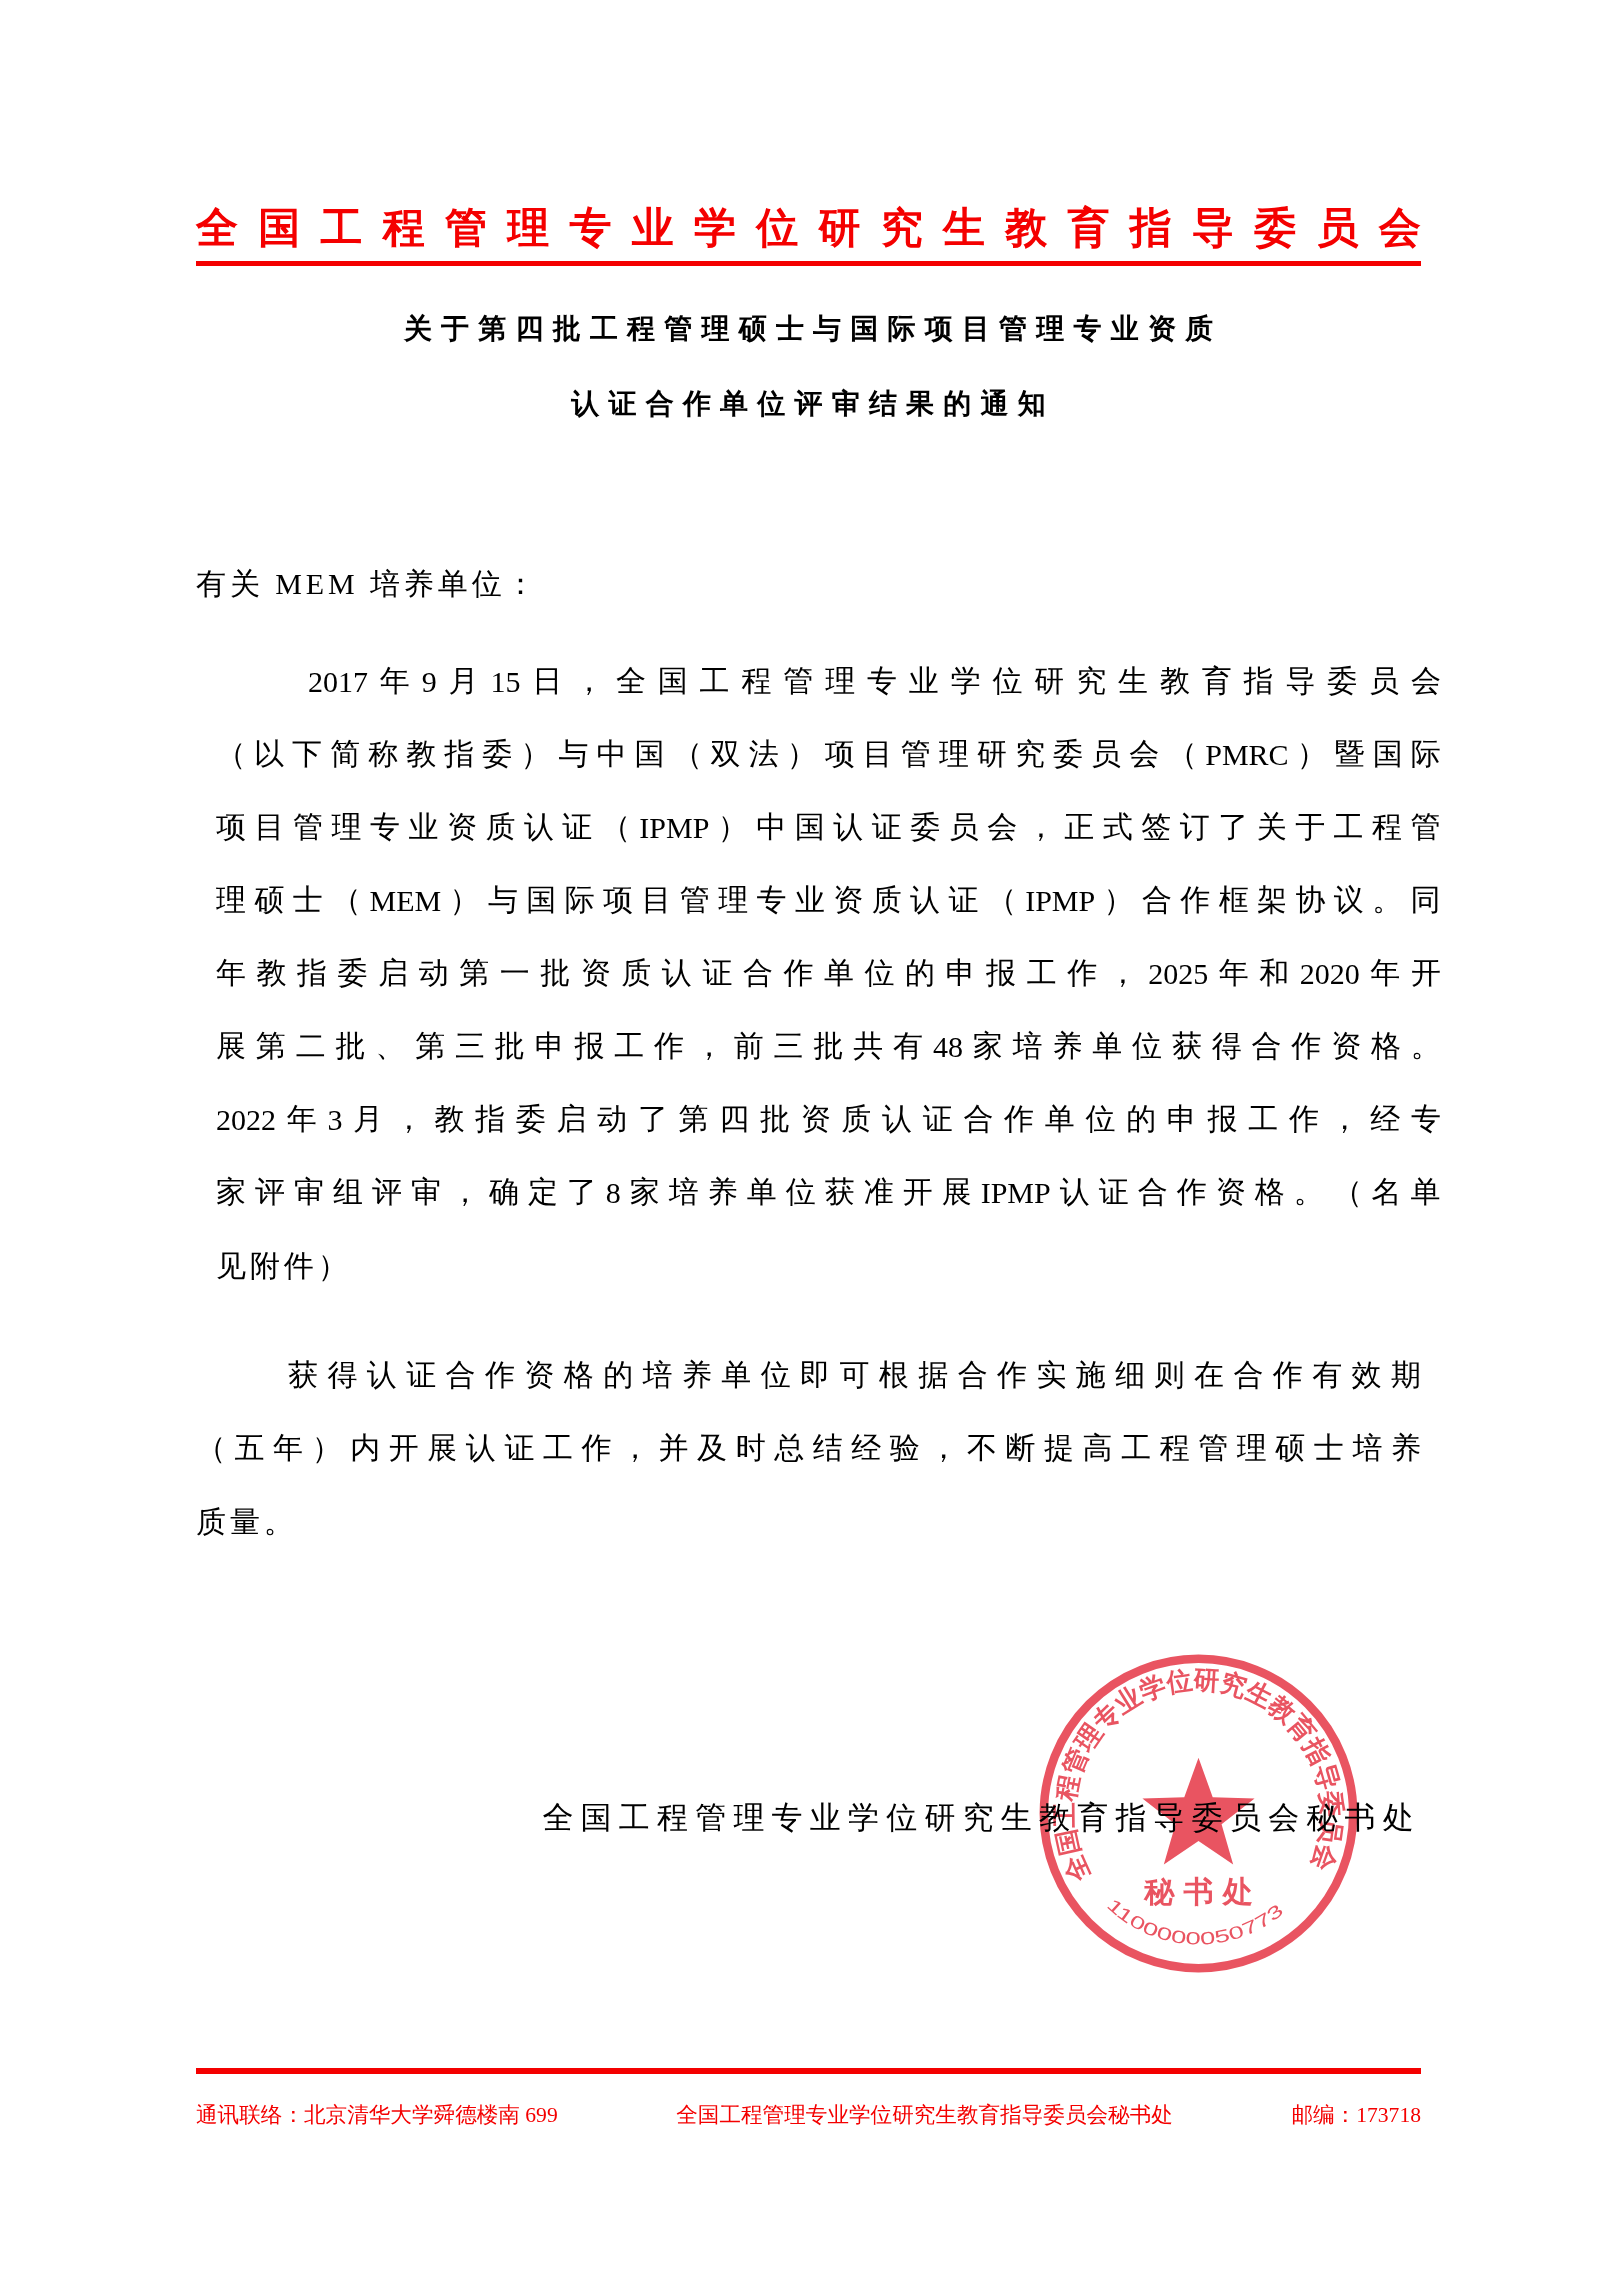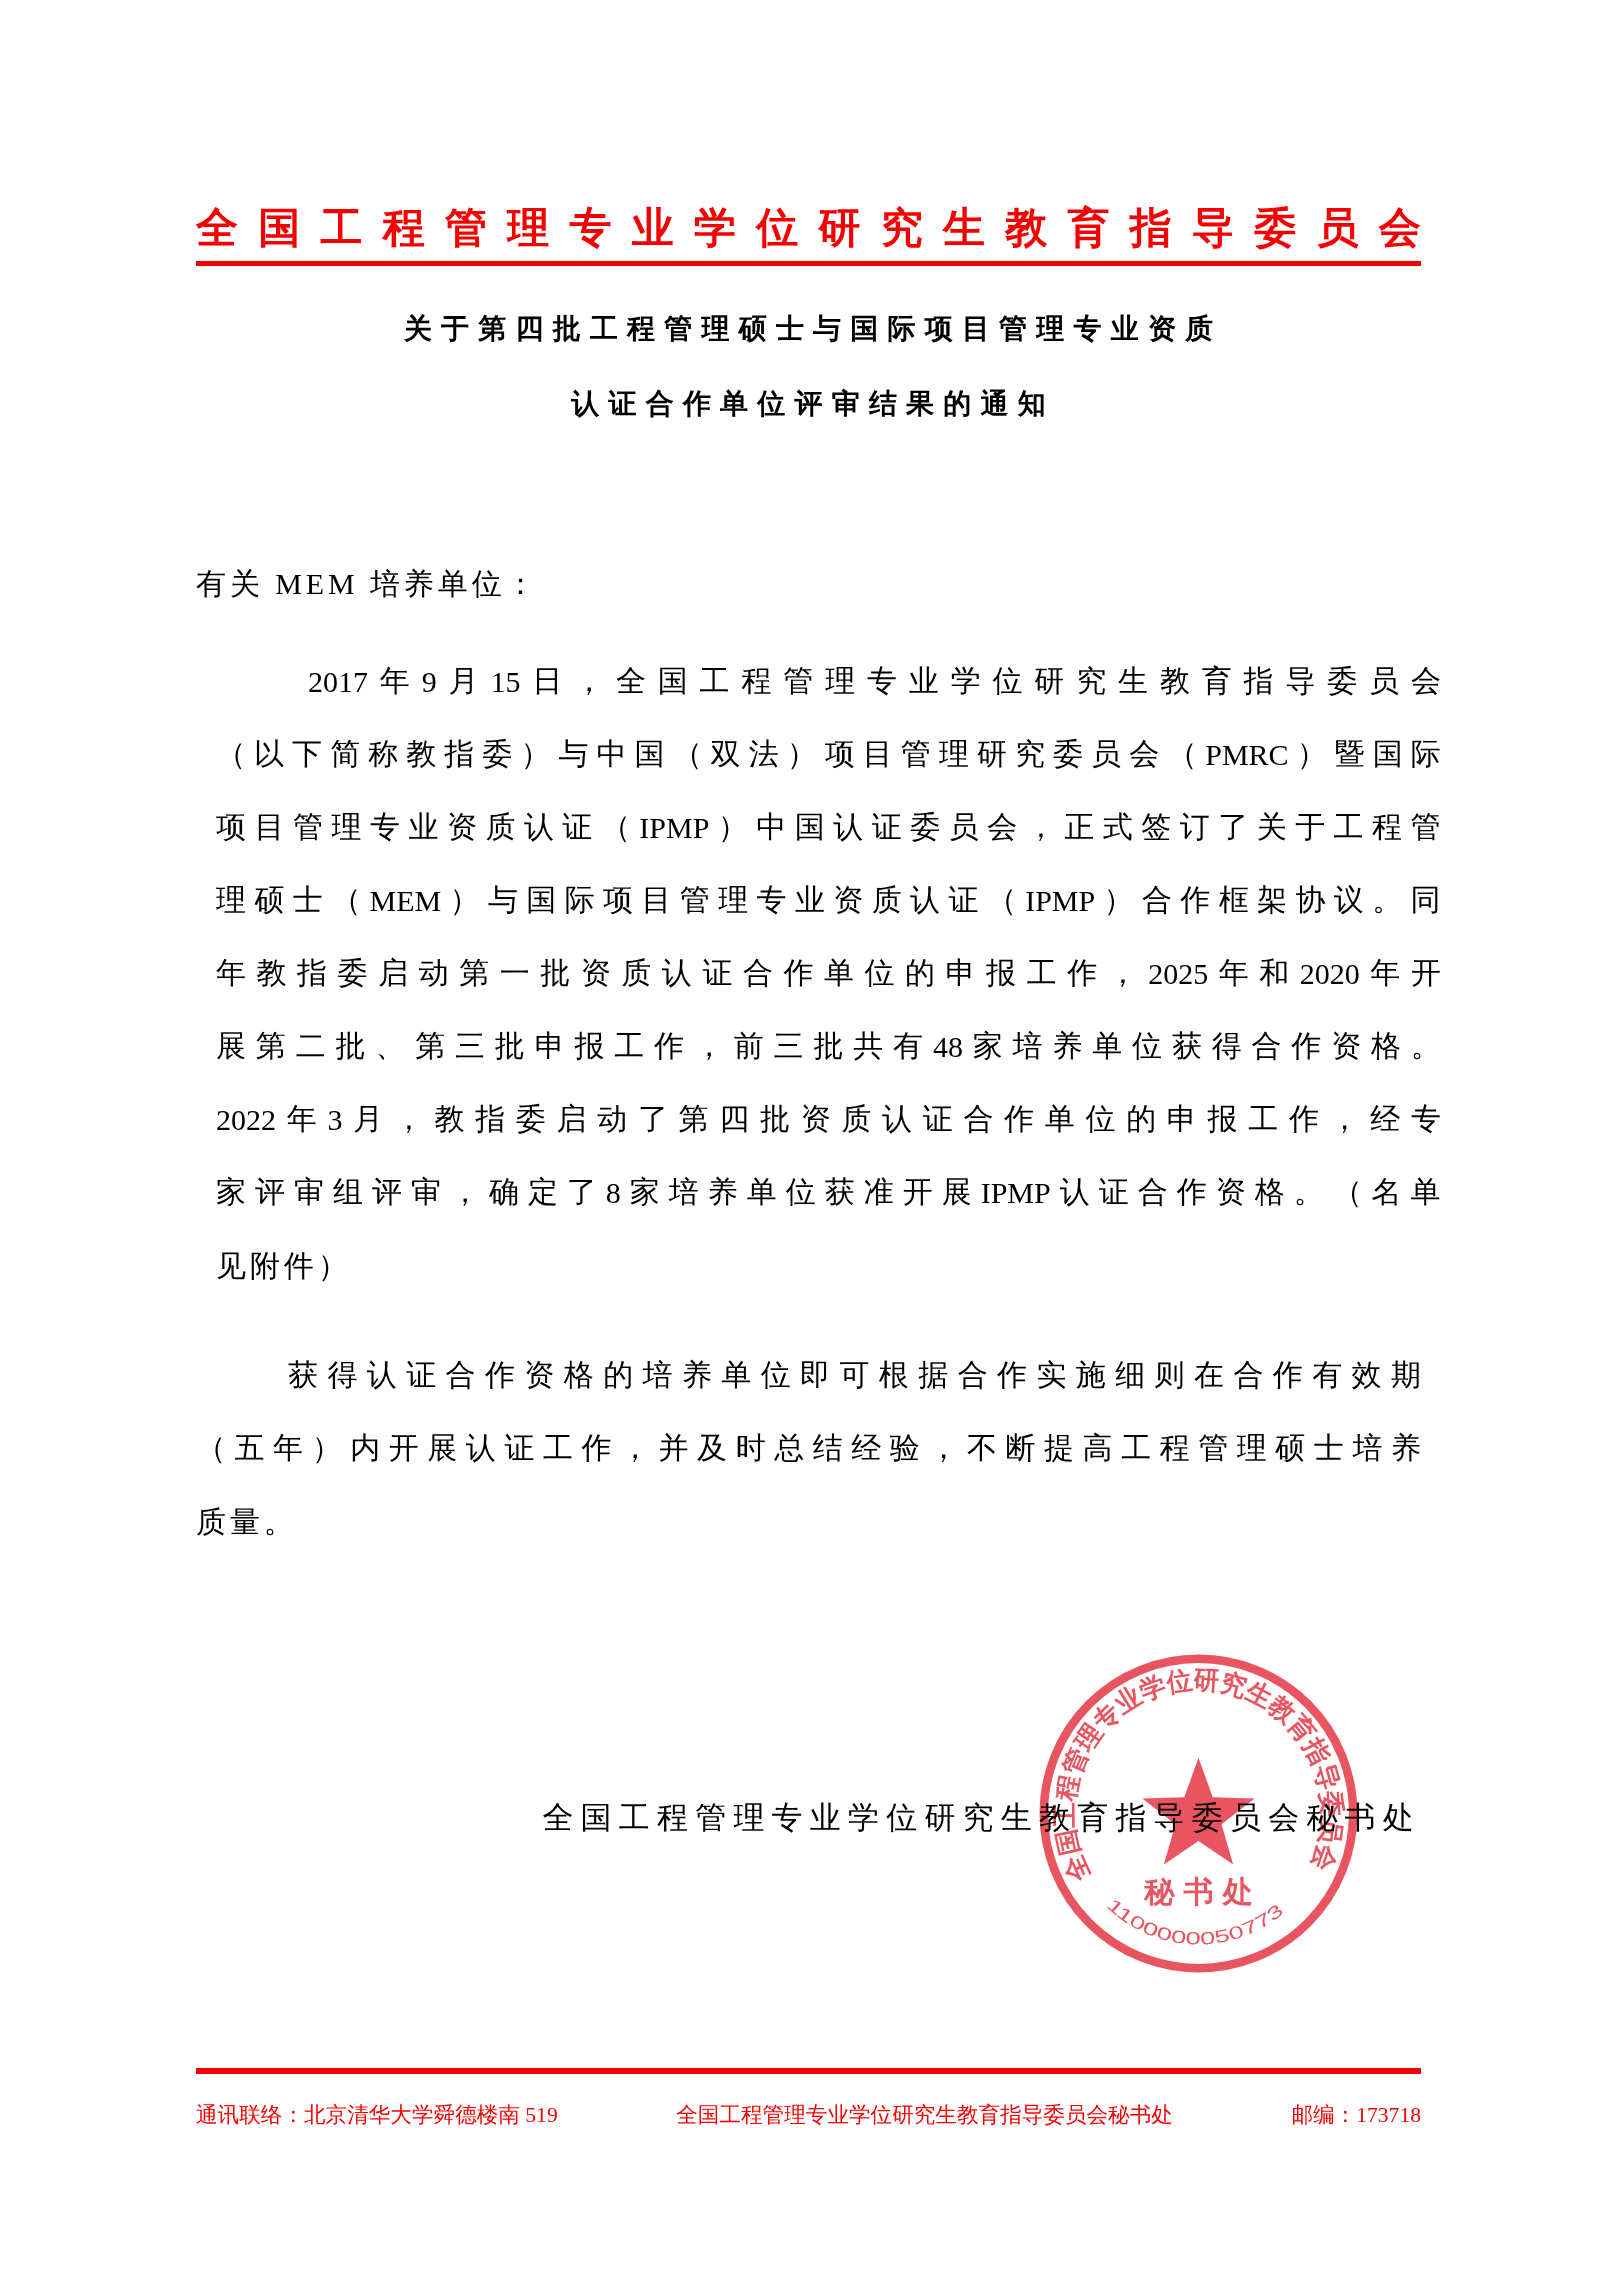--- a/index.html
+++ b/index.html
@@ -451,19 +451,19 @@
     <polygon fill="#e63c4b" points="280,195 301.7,255.1 365.6,257.2 315.2,296.4 332.9,357.8 280,322 227.1,357.8 244.8,296.4 194.4,257.2 258.3,255.1">
     </polygon>
     <text x="287" y="415" text-anchor="middle" font-size="46" font-weight="bold" letter-spacing="14" fill="#e63c4b" font-family="Liberation Serif, DejaVu Serif, serif">秘书处</text>
     <text font-size="27" fill="#e63c4b" font-family="Liberation Sans, DejaVu Sans, sans-serif">
       <textPath href="#serialPath" startOffset="0" textLength="300" lengthAdjust="spacingAndGlyphs">1100000050773</textPath>
     </text>
   </svg>
 
   <div class="footer-rule"></div>
   <div class="footer-row footer-row-1">
-    <span>通讯联络：北京清华大学舜德楼南 519</span>
+    <span>通讯联络：北京清华大学舜德楼南 699</span>
     <span>全国工程管理专业学位研究生教育指导委员会秘书处</span>
     <span>邮编：173718</span>
   </div>
 
 </div>
 
 
 </body></html>

